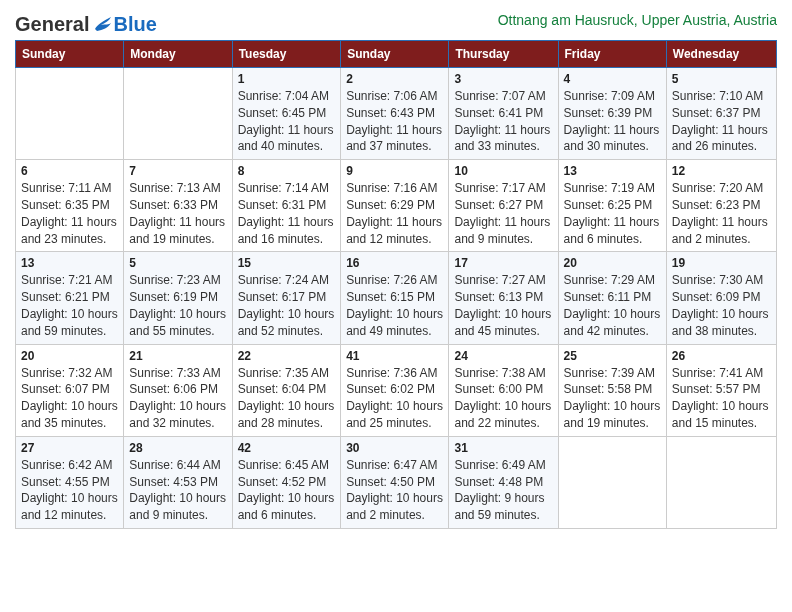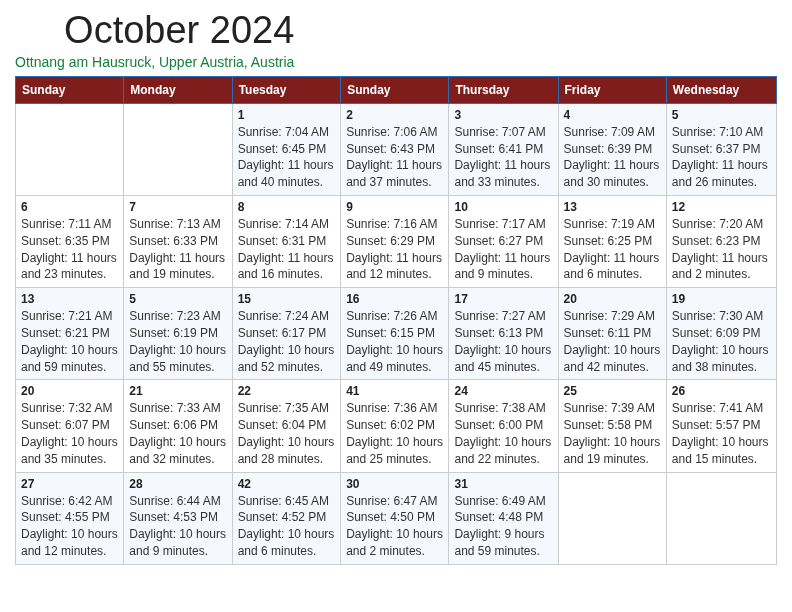--- a/index.html
+++ b/index.html
@@ -91,22 +91,30 @@
       line-height: 1.4;
     }
     .empty-cell {
       background: #fff !important;
     }
   </style>
 </head>
 <body>
 
 <div class="header">
+  <div class="logo">
+    <div class="logo-text">
+      <span class="logo-general">General</span>
+      <svg class="logo-bird" viewBox="0 0 22 18" fill="none">
+        <path d="M4 14 C6 10, 12 6, 20 2 C18 6, 14 8, 10 10 C14 9, 18 10, 20 8 C17 13, 12 15, 6 16 Z" fill="#1a6bbf"></path>
+      </svg>
+      <span class="logo-blue">Blue</span>
+    </div>
+  </div>
   <div class="title-section">
-    <div class="month-title">October 2024</div>
     <div class="location-subtitle">Ottnang am Hausruck, Upper Austria, Austria</div>
   </div>
 </div>
 
 <table class="calendar">
   <thead>
     <tr id="header-row">
     <th>Sunday</th>
         <th>Monday</th>
         <th>Tuesday</th>

